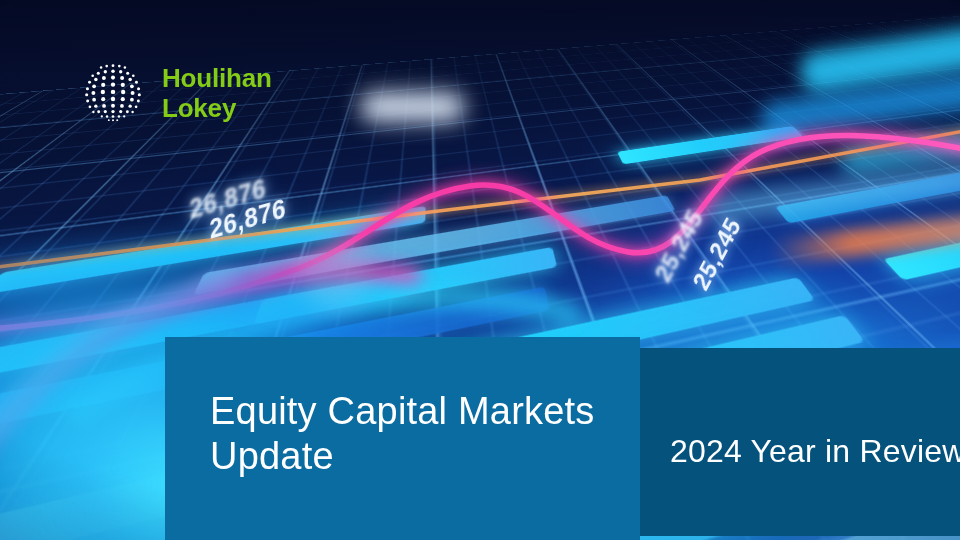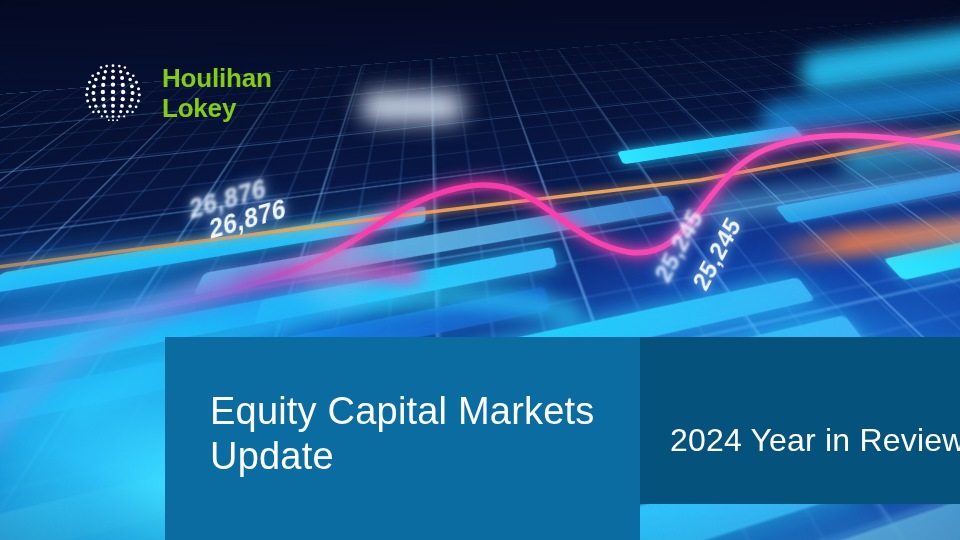--- a/index.html
+++ b/index.html
@@ -212,23 +212,23 @@
     position: absolute;
     left: 165px;
     top: 337px;
     width: 475px;
     height: 229px;
     background: #0a6ca0;
   }
   .panel-sub {
     position: absolute;
     left: 640px;
-    top: 337px;
+    top: 348px;
     width: 320px;
-    height: 167px;
+    height: 188px;
     background: #05537d;
   }
   .title-text {
     position: absolute;
     left: 45px;
     top: 52px;
     width: 400px;
     color: #ffffff;
     font-size: 38px;
     font-weight: 300;

